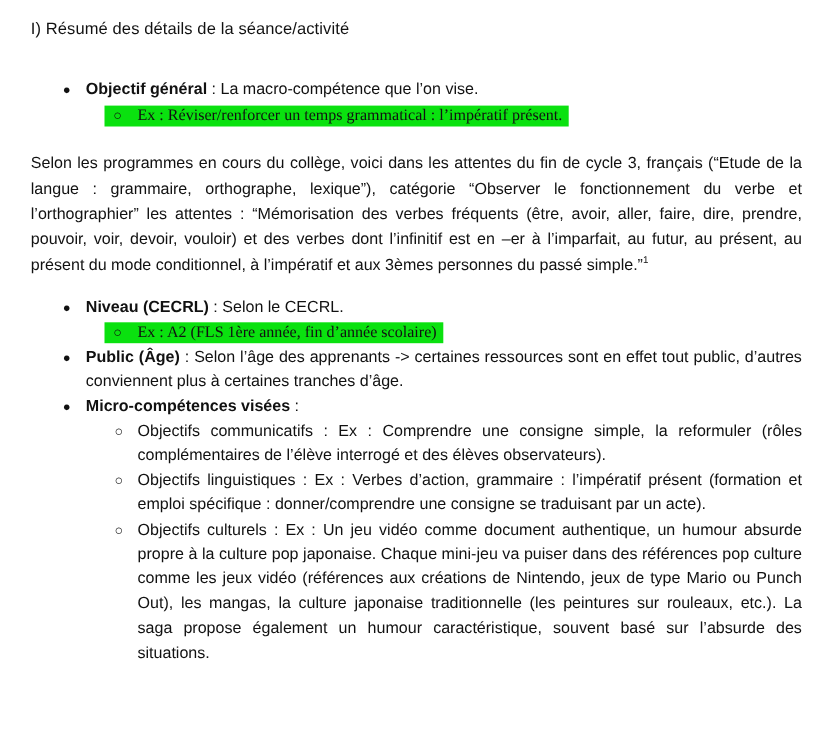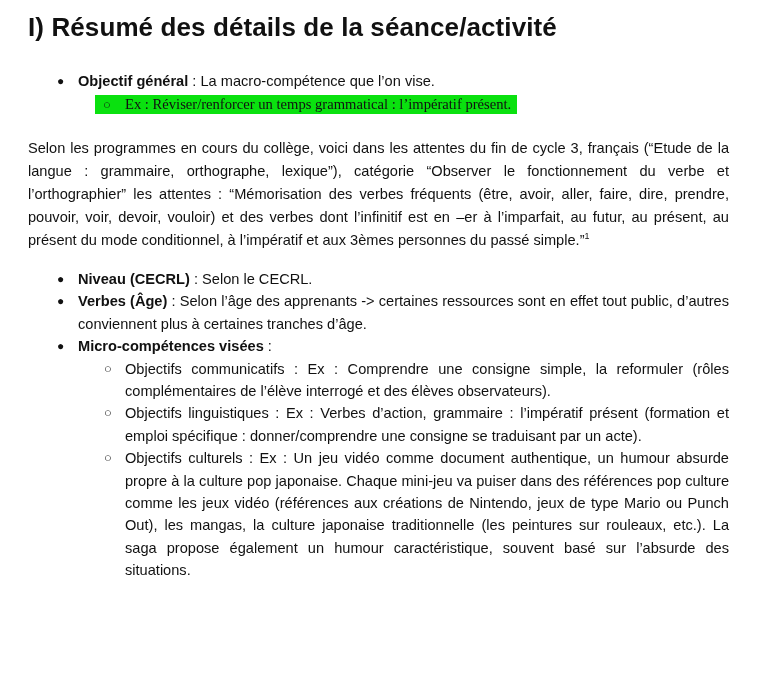--- a/index.html
+++ b/index.html
@@ -17,22 +17,22 @@
   }
   .doc-page {
     position: relative;
     width: 701px;
     height: 675px;
     padding: 0 28px;
     box-sizing: content-box;
   }
   .title {
     margin: 13px 0 0 0;
-    font-size: 26px;
-    font-weight: 700;
+    font-size: 15px;
+    font-weight: 400;
     line-height: 28px;
     letter-spacing: 0.1px;
   }
   .list1 { margin-top: 29px; }
   .list2 { margin-top: 15px; }
 
   .li1 {
     position: relative;
     padding-left: 50px;
     line-height: 23px;
@@ -101,23 +101,26 @@
     </div>
   </div>
 
   <p class="para"><span>Selon les programmes en cours du collège, voici dans les attentes du fin de cycle 3, français (“Etude de la langue : grammaire, orthographe, lexique”), catégorie “Observer le fonctionnement du verbe et l’orthographier” les attentes : “Mémorisation des verbes fréquents (être, avoir, aller, faire, dire, prendre, pouvoir, voir, devoir, vouloir) et des verbes dont l’infinitif est en –er à l’imparfait, au futur, au présent, au présent du mode conditionnel, à l’impératif et aux 3èmes personnes du passé simple.”</span><sup class="fn">1</sup></p>
 
   <div class="list2">
 
     <div class="li1">
       <span class="marker-l1">●</span><span class="b">Niveau (CECRL)</span><span> : Selon le CECRL.</span>
     </div>
+    <div class="ex-line">
+      <span class="hl"><span class="marker-inline">○</span><span>Ex : A2 (FLS 1ère année, fin d’année scolaire)</span></span>
+    </div>
 
     <div class="li1">
-      <span class="marker-l1">●</span><span class="b">Verbes (Âge)</span><span> : Selon l’âge des apprenants -&gt; certaines ressources sont en effet tout public, d’autres conviennent plus à certaines tranches d’âge.</span>
+      <span class="marker-l1">●</span><span class="b">Public (Âge)</span><span> : Selon l’âge des apprenants -&gt; certaines ressources sont en effet tout public, d’autres conviennent plus à certaines tranches d’âge.</span>
     </div>
 
     <div class="li1">
       <span class="marker-l1">●</span><span class="b">Micro-compétences visées</span><span> :</span>
     </div>
 
     <div class="li2">
       <span class="marker-l2">○</span><span class="u">Objectifs communicatifs</span><span> : Ex : Comprendre une consigne simple, la reformuler (rôles complémentaires de l’élève interrogé et des élèves observateurs).</span>
     </div>
 

